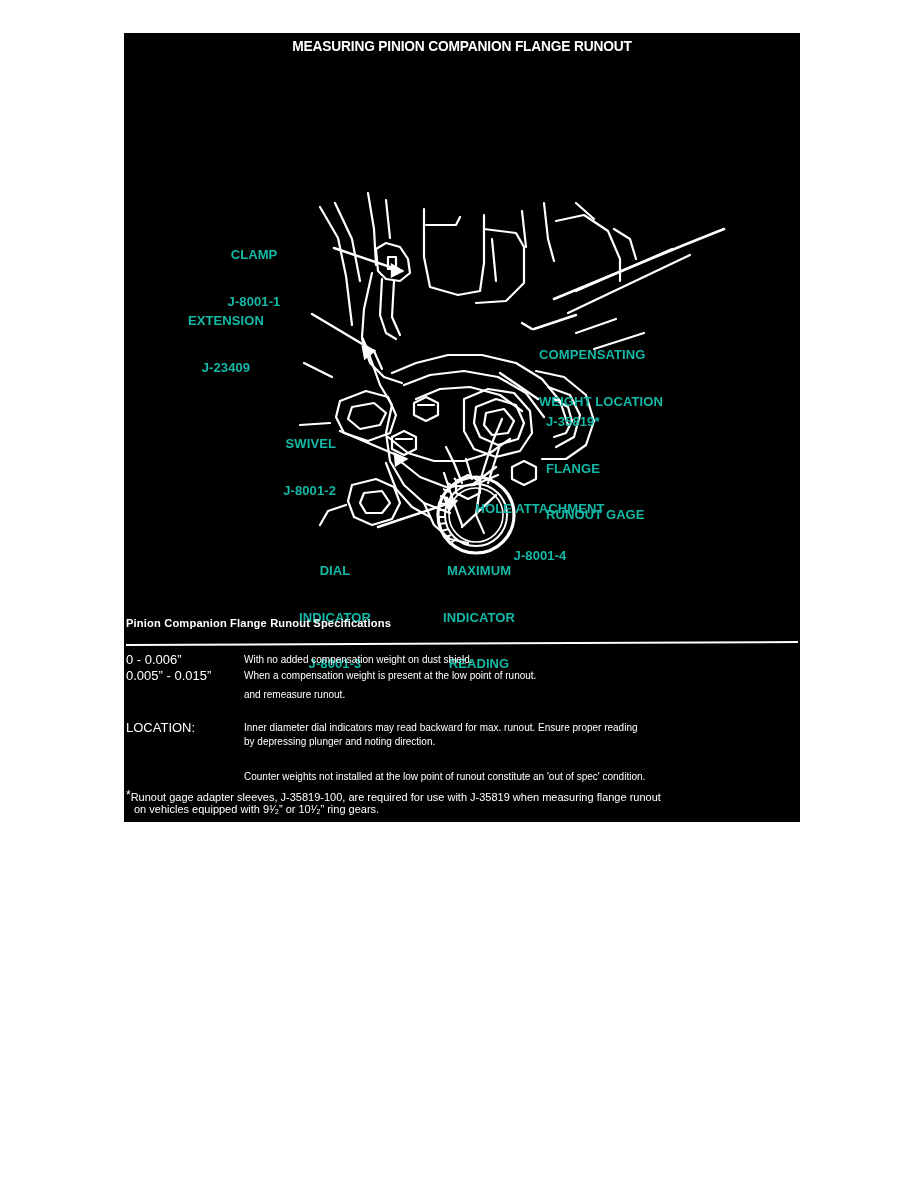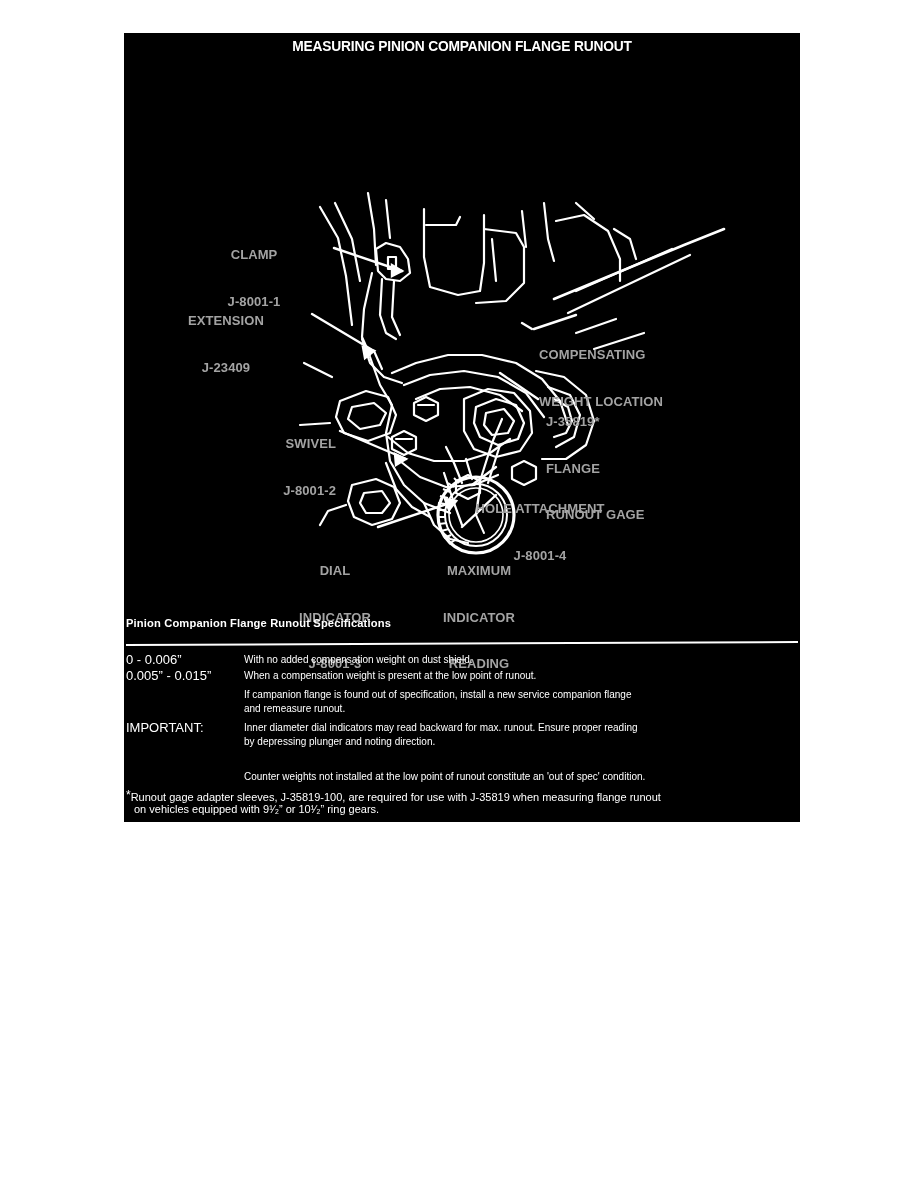--- a/index.html
+++ b/index.html
@@ -54,21 +54,21 @@
     left: 0;
     top: 0;
     width: 676px;
     height: 580px;
   }
   #art svg { display: block; }
 
   
   .callout {
     position: absolute;
-    color: #a3a3a3;
+    color: #14b8a6;
     font-weight: bold;
     font-size: 13px;
     line-height: 15.5px;
     letter-spacing: 0.1px;
     white-space: pre;
   }
   .callout.right { text-align: left; }
   .callout.center { text-align: center; }
   .callout .ln { display: block; }
 
@@ -343,27 +343,26 @@
       <div class="spec-row" id="row-2">
         <span class="spec-key">0.005” - 0.015”</span>
         <span class="spec-val">
           <span class="ln">When a compensation weight is present at the low point of runout.</span>
         </span>
       </div>
 
       <div class="spec-row" id="row-3">
         <span class="spec-key"></span>
         <span class="spec-val">
-          <span class="ln">If campanion flange is found out of specification, install a new service companion flange</span>
           <span class="ln">and remeasure runout.</span>
         </span>
       </div>
 
       <div class="spec-row" id="row-4">
-        <span class="spec-key">IMPORTANT:</span>
+        <span class="spec-key">LOCATION:</span>
         <span class="spec-val">
           <span class="ln">Inner diameter dial indicators may read backward for max. runout. Ensure proper reading</span>
           <span class="ln">by depressing plunger and noting direction.</span>
         </span>
       </div>
 
       <div class="spec-row" id="row-5">
         <span class="spec-key"></span>
         <span class="spec-val">
           <span class="ln">Counter weights not installed at the low point of runout constitute an 'out of spec' condition.</span>

